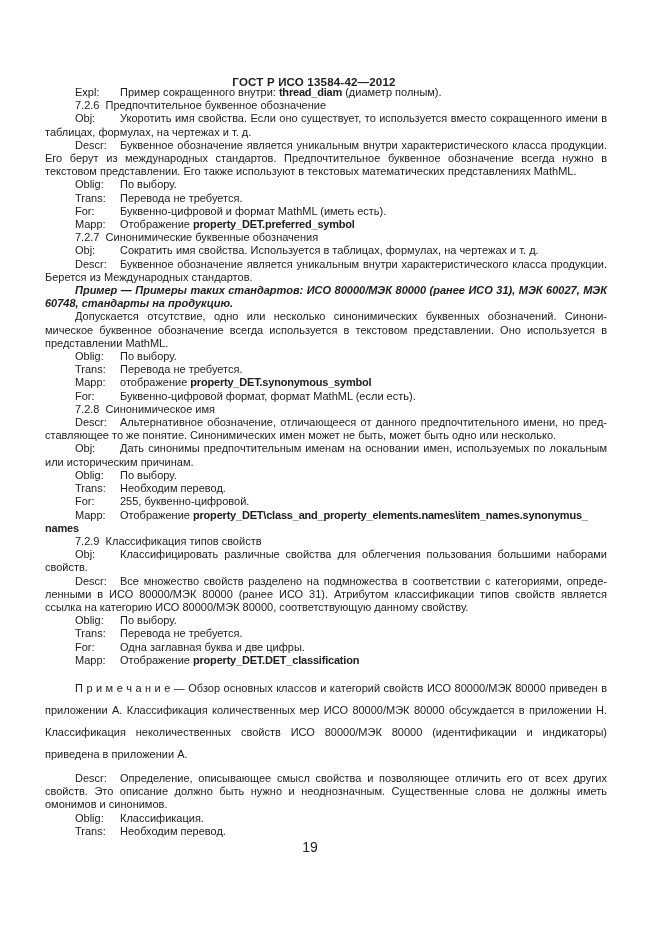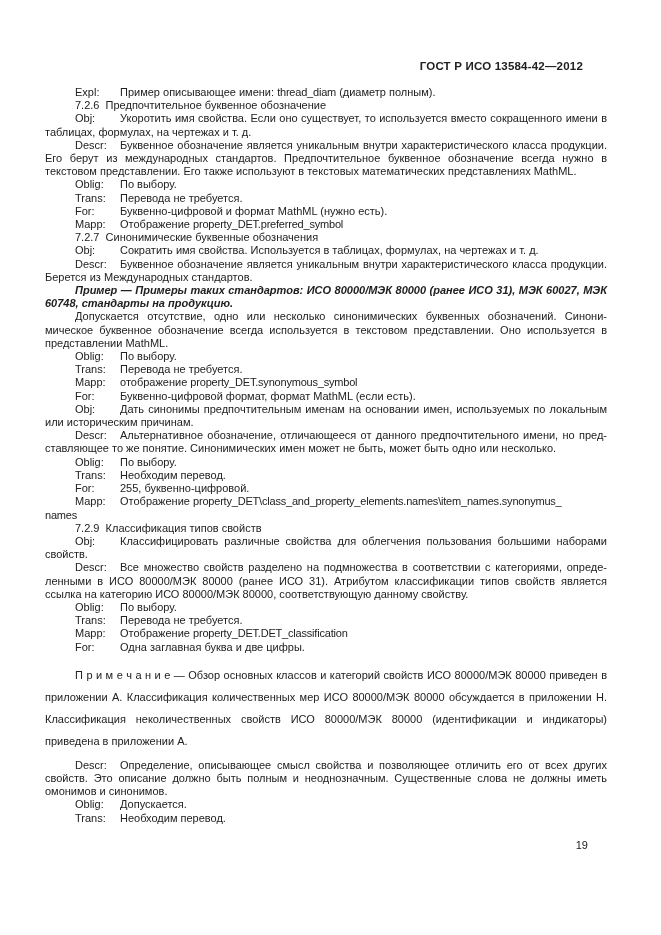--- a/index.html
+++ b/index.html
@@ -8,24 +8,24 @@
     position: relative;
     width: 661px;
     height: 935px;
     background: #ffffff;
     overflow: hidden;
     font-family: "Liberation Sans", "DejaVu Sans", sans-serif;
     color: #212121;
   }
   .running-header {
     position: absolute;
-    top: 60px;
+    top: 76px;
     left: 45px;
     width: 538px;
-    text-align: right;
+    text-align: center;
     font-size: 11.5px;
     font-weight: 700;
     letter-spacing: 0.2px;
     white-space: nowrap;
   }
   .doc-content {
     position: absolute;
     top: 86px;
     left: 45px;
     width: 562px;
@@ -33,77 +33,78 @@
     line-height: 13.2px;
     text-align: justify;
   }
   .blk { margin: 0; text-indent: 30px; }
   .lbl {
     display: inline-block;
     min-width: 45px;
     text-indent: 0;
     white-space: nowrap;
   }
-  .code { font-weight: 400; letter-spacing: -0.2px; }
+  .code { font-weight: 700; letter-spacing: -0.2px; }
   .example { font-weight: 700; font-style: italic; }
   .note {
     font-size: 11px;
     line-height: 22px;
     margin: 10px 0 7px 0;
   }
   .page-footer {
     position: absolute;
     top: 839px;
-    left: 52px;
+    left: 42px;
     width: 536px;
-    text-align: right;
-    font-size: 11px;
+    text-align: center;
+    font-size: 14px;
   }
 </style>
 </head>
 <body>
 
 <div class="page">
   <div class="running-header">
     <span>ГОСТ Р ИСО 13584-42—2012</span>
   </div>
 
   <div class="doc-content">
-      <p class="blk labeled"><span class="lbl">Expl:</span><span class="txt">Пример описывающее имени: </span><span class="code">thread_diam</span><span class="txt"> (диаметр полным).</span></p>
+      <p class="blk labeled"><span class="lbl">Expl:</span><span class="txt">Пример сокращенного внутри: </span><span class="code">thread_diam</span><span class="txt"> (диаметр полным).</span></p>
       <p class="blk heading"><span class="txt">7.2.6&nbsp; Предпочтительное буквенное обозначение</span></p>
       <p class="blk labeled"><span class="lbl">Obj:</span><span class="txt">Укоротить имя свойства. Если оно существует, то используется вместо сокращенного име­ни в таблицах, формулах, на чертежах и т. д.</span></p>
       <p class="blk labeled"><span class="lbl">Descr:</span><span class="txt">Буквенное обозначение является уникальным внутри характеристического класса продук­ции. Его берут из международных стандартов. Предпочтительное буквенное обозначение всегда нужно в текстовом представлении. Его также используют в текстовых математических представлениях MathML.</span></p>
       <p class="blk labeled"><span class="lbl">Oblig:</span><span class="txt">По выбору.</span></p>
       <p class="blk labeled"><span class="lbl">Trans:</span><span class="txt">Перевода не требуется.</span></p>
-      <p class="blk labeled"><span class="lbl">For:</span><span class="txt">Буквенно-цифровой и формат MathML (нужно есть).</span></p>
+      <p class="blk labeled"><span class="lbl">For:</span><span class="txt">Буквенно-цифровой и формат MathML (иметь есть).</span></p>
       <p class="blk labeled"><span class="lbl">Mapp:</span><span class="txt">Отображение </span><span class="code">property_DET.preferred_symbol</span></p>
       <p class="blk heading"><span class="txt">7.2.7&nbsp; Синонимические буквенные обозначения</span></p>
       <p class="blk labeled"><span class="lbl">Obj:</span><span class="txt">Сократить имя свойства. Используется в таблицах, формулах, на чертежах и т. д.</span></p>
       <p class="blk labeled"><span class="lbl">Descr:</span><span class="txt">Буквенное обозначение является уникальным внутри характеристического класса продук­ции. Берется из Международных стандартов.</span></p>
       <p class="blk example"><span class="txt">Пример — Примеры таких стандартов: ИСО 80000/МЭК 80000 (ранее ИСО 31), МЭК 60027, МЭК 60748, стандарты на продукцию.</span></p>
       <p class="blk plain"><span class="txt">Допускается отсутствие, одно или несколько синонимических буквенных обозначений. Синони­мическое буквенное обозначение всегда используется в текстовом представлении. Оно используется в представлении MathML.</span></p>
       <p class="blk labeled"><span class="lbl">Oblig:</span><span class="txt">По выбору.</span></p>
       <p class="blk labeled"><span class="lbl">Trans:</span><span class="txt">Перевода не требуется.</span></p>
       <p class="blk labeled"><span class="lbl">Mapp:</span><span class="txt">отображение </span><span class="code">property_DET.synonymous_symbol</span></p>
       <p class="blk labeled"><span class="lbl">For:</span><span class="txt">Буквенно-цифровой формат, формат MathML (если есть).</span></p>
+      <p class="blk heading"><span class="txt">7.2.8&nbsp; Синонимическое имя</span></p>
+      <p class="blk labeled"><span class="lbl">Descr:</span><span class="txt">Альтернативное обозначение, отличающееся от данного предпочтительного имени, но пред­ставляющее то же понятие. Синонимических имен может не быть, может быть одно или несколько.</span></p>
       <p class="blk labeled"><span class="lbl">Obj:</span><span class="txt">Дать синонимы предпочтительным именам на основании имен, используемых по локаль­ным или историческим причинам.</span></p>
-      <p class="blk labeled"><span class="lbl">Descr:</span><span class="txt">Альтернативное обозначение, отличающееся от данного предпочтительного имени, но пред­ставляющее то же понятие. Синонимических имен может не быть, может быть одно или несколько.</span></p>
       <p class="blk labeled"><span class="lbl">Oblig:</span><span class="txt">По выбору.</span></p>
       <p class="blk labeled"><span class="lbl">Trans:</span><span class="txt">Необходим перевод.</span></p>
       <p class="blk labeled"><span class="lbl">For:</span><span class="txt">255, буквенно-цифровой.</span></p>
       <p class="blk labeled"><span class="lbl">Mapp:</span><span class="txt">Отображение </span><span class="code">property_DET\class_and_property_elements.names\item_names.synonymus_</span><br><span class="code">names</span></p>
       <p class="blk heading"><span class="txt">7.2.9&nbsp; Классификация типов свойств</span></p>
       <p class="blk labeled"><span class="lbl">Obj:</span><span class="txt">Классифицировать различные свойства для облегчения пользования большими набора­ми свойств.</span></p>
       <p class="blk labeled"><span class="lbl">Descr:</span><span class="txt">Все множество свойств разделено на подмножества в соответствии с категориями, опреде­ленными в ИСО 80000/МЭК 80000 (ранее ИСО 31). Атрибутом классификации типов свойств является ссылка на категорию ИСО 80000/МЭК 80000, соответствующую данному свойству.</span></p>
       <p class="blk labeled"><span class="lbl">Oblig:</span><span class="txt">По выбору.</span></p>
       <p class="blk labeled"><span class="lbl">Trans:</span><span class="txt">Перевода не требуется.</span></p>
+      <p class="blk labeled"><span class="lbl">For:</span><span class="txt">Одна заглавная буква и две цифры.</span></p>
       <p class="blk labeled"><span class="lbl">Mapp:</span><span class="txt">Отображение </span><span class="code">property_DET.DET_classification</span></p>
-      <p class="blk labeled"><span class="lbl">For:</span><span class="txt">Одна заглавная буква и две цифры.</span></p>
       <p class="blk note"><span class="txt">П р и м е ч а н и е — Обзор основных классов и категорий свойств ИСО 80000/МЭК 80000 приведен в прило­жении А. Классификация количественных мер ИСО 80000/МЭК 80000 обсуждается в приложении Н. Классифика­ция неколичественных свойств ИСО 80000/МЭК 80000 (идентификации и индикаторы) приведена в приложении А.</span></p>
-      <p class="blk labeled"><span class="lbl">Descr:</span><span class="txt">Определение, описывающее смысл свойства и позволяющее отличить его от всех других свойств. Это описание должно быть полным и неоднозначным. Существенные слова не должны иметь омонимов и синонимов.</span></p>
-      <p class="blk labeled"><span class="lbl">Oblig:</span><span class="txt">Допускается.</span></p>
+      <p class="blk labeled"><span class="lbl">Descr:</span><span class="txt">Определение, описывающее смысл свойства и позволяющее отличить его от всех других свойств. Это описание должно быть нужно и неоднозначным. Существенные слова не должны иметь омонимов и синонимов.</span></p>
+      <p class="blk labeled"><span class="lbl">Oblig:</span><span class="txt">Классификация.</span></p>
       <p class="blk labeled"><span class="lbl">Trans:</span><span class="txt">Необходим перевод.</span></p>
     </div>
 
   <div class="page-footer">
     <span>19</span>
   </div>
 </div>
 
 </body></html>

